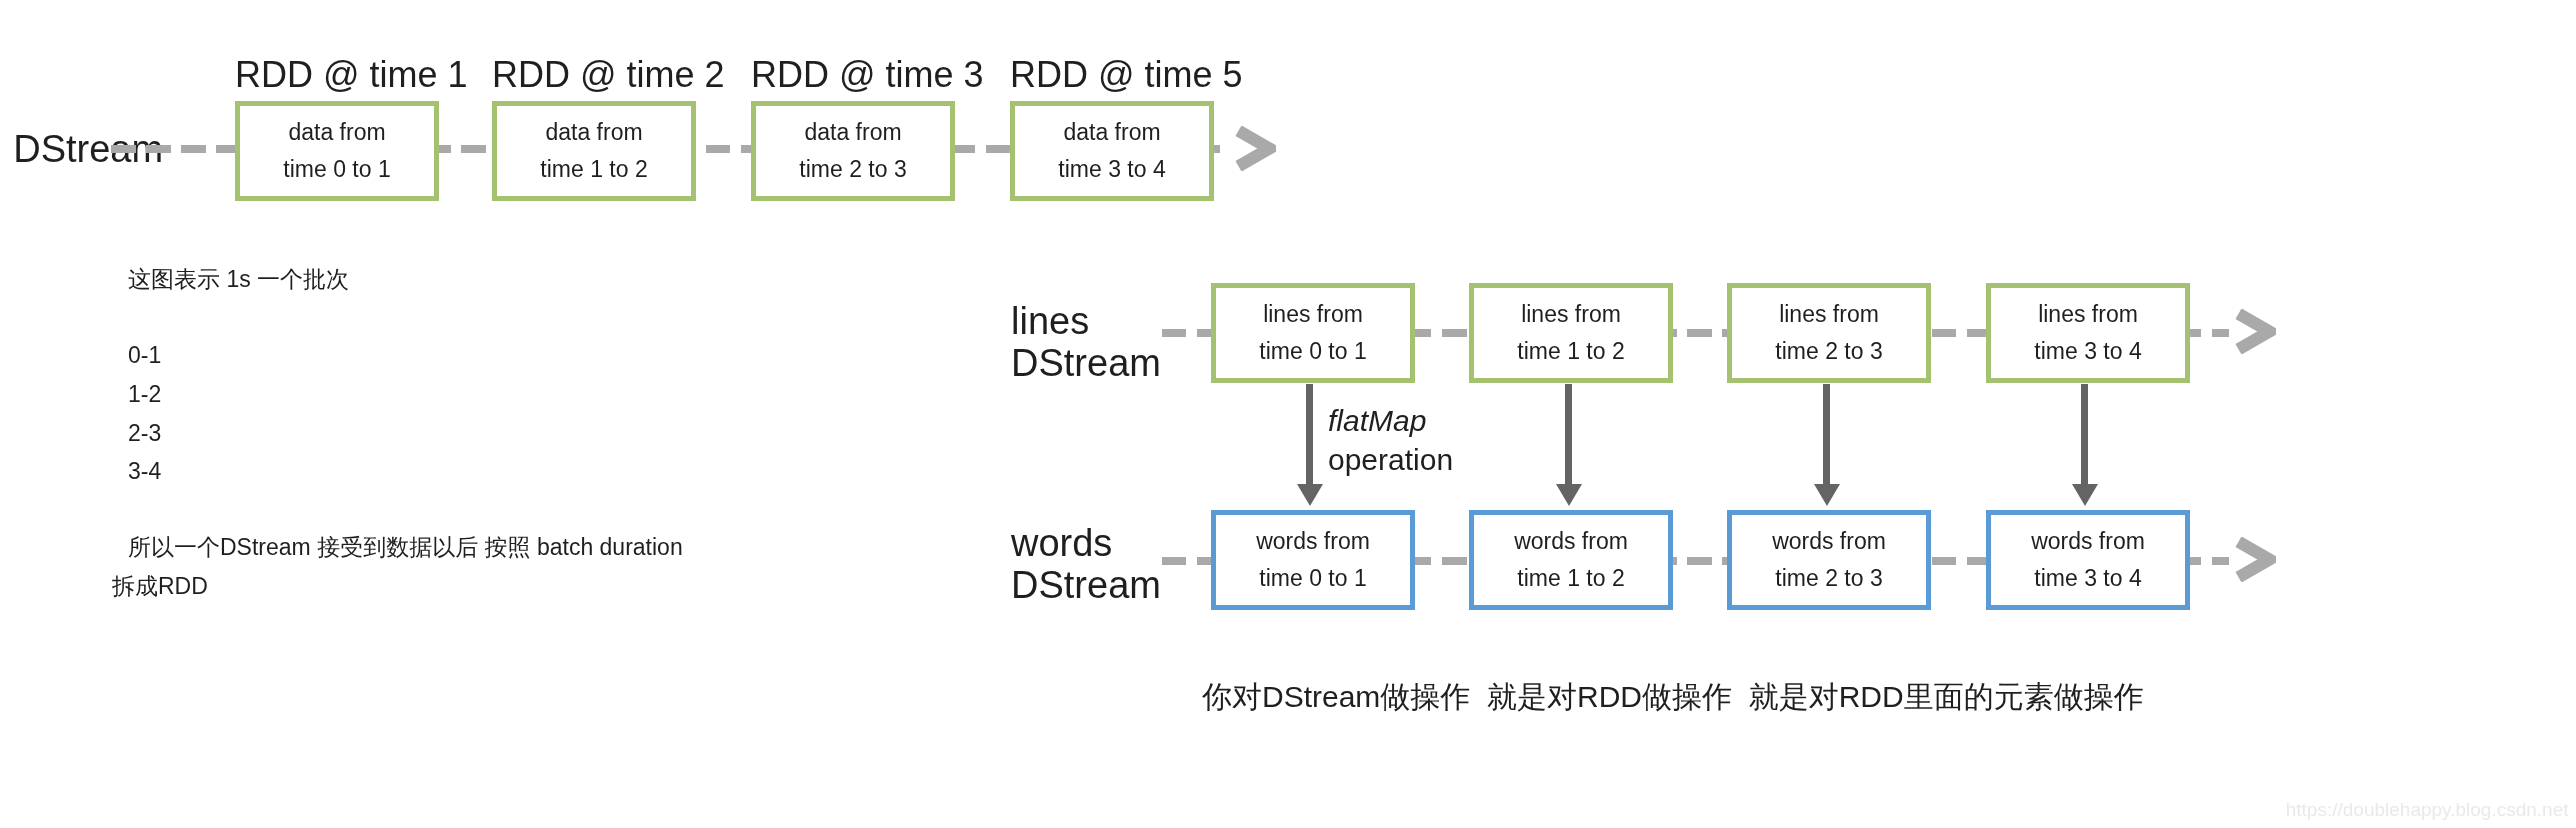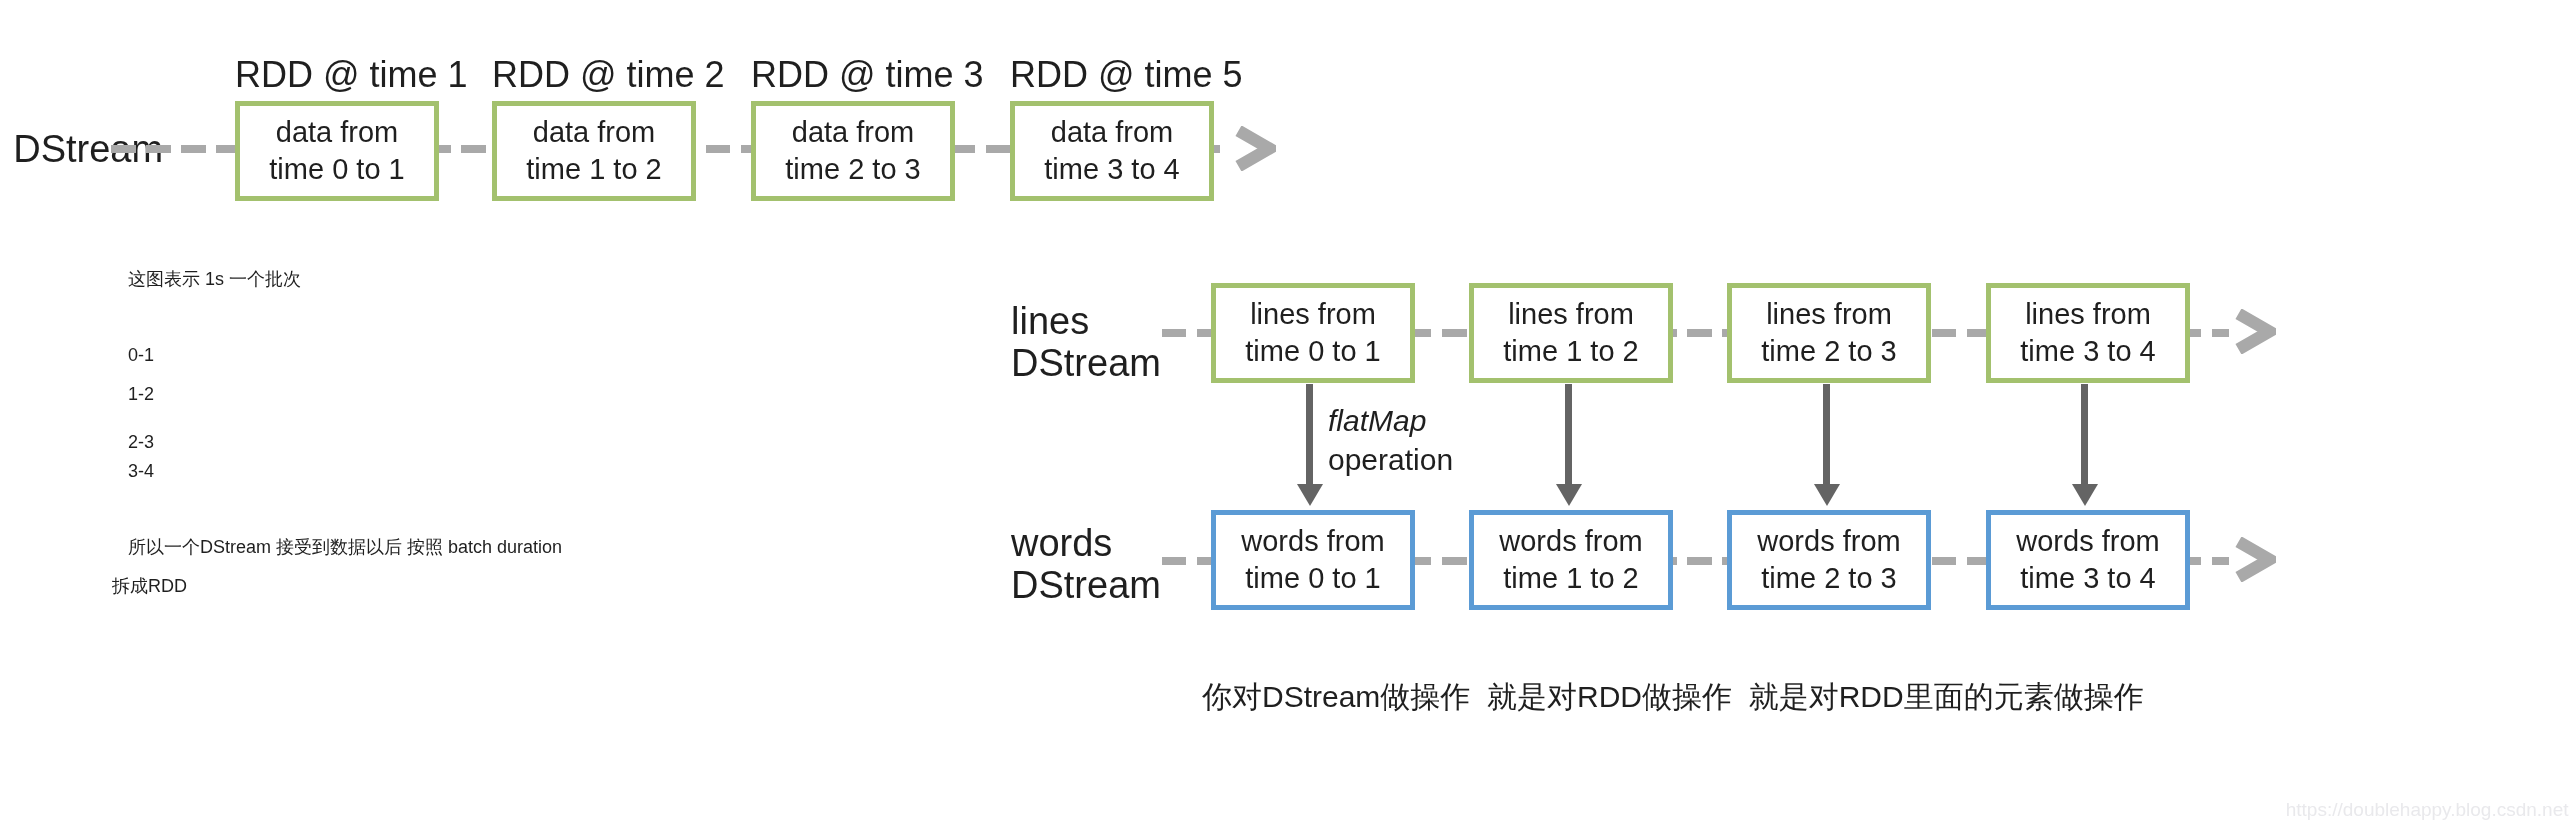--- a/index.html
+++ b/index.html
@@ -36,21 +36,21 @@
 
   
   .sbox {
     position:absolute; z-index:2;
     width:204px; height:100px;
     background:#ffffff;
     box-sizing:border-box;
     display:flex; flex-direction:column;
     align-items:center; justify-content:center;
     text-align:center;
-    font-size:29px; line-height:37px;
+    font-size:23px; line-height:37px;
     color:var(--text-dark,#1f1f1f);
   }
   .sbox.green { border:5.7px solid var(--box-green-border,#a3c16e); }
   .sbox.blue  { border:5.7px solid var(--box-blue-border,#5b9bd5); }
 
   .rdd-header {
     position:absolute; width:204px; height:40px;
     text-align:center; font-size:36px; line-height:40px;
     color:var(--text-dark,#1f1f1f); white-space:nowrap;
   }
@@ -62,21 +62,21 @@
     background:var(--arrow-dark,#646464);
   }
   .varrow .vhead {
     position:absolute; left:0; top:100px; width:0; height:0;
     border-left:13.2px solid transparent;
     border-right:13.2px solid transparent;
     border-top:22.6px solid var(--arrow-dark,#646464);
   }
 
   .note {
-    position:absolute; font-size:18px; line-height:30px;
+    position:absolute; font-size:23px; line-height:30px;
     color:var(--text-dark,#1f1f1f); white-space:pre;
   }
   .op-label { position:absolute; font-size:30px; line-height:34px; white-space:nowrap; }
   .op-label.it { font-style:italic; }
   .bottom-note {
     position:absolute; font-size:30px; line-height:30px;
     color:var(--text-dark,#1f1f1f); white-space:pre;
   }
   .watermark {
     position:absolute; font-size:19px;
@@ -114,21 +114,21 @@
     <div>time 2 to 3</div>
   </div>
   <div class="sbox green" style="left:1010px; top:101px;">
     <div>data from</div>
     <div>time 3 to 4</div>
   </div>
 
   <div class="note" style="left:128px; top:264px;">这图表示 1s 一个批次</div>
   <div class="note" style="left:128px; top:340px;">0-1</div>
   <div class="note" style="left:128px; top:379px;">1-2</div>
-  <div class="note" style="left:128px; top:418px;margin-top:9px;">2-3</div>
+  <div class="note" style="left:128px; top:418px;">2-3</div>
   <div class="note" style="left:128px; top:456px;">3-4</div>
   <div class="note" style="left:128px; top:532px;">所以一个DStream 接受到数据以后 按照 batch duration</div>
   <div class="note" style="left:112px; top:571px;">拆成RDD</div>
 
   <div class="stream-label" style="left:1011px; top:300px;">
     <div>lines</div>
     <div>DStream</div>
   </div>
 
   <div class="hdash" style="left:1162px; top:329px; width:1067px;"></div>

